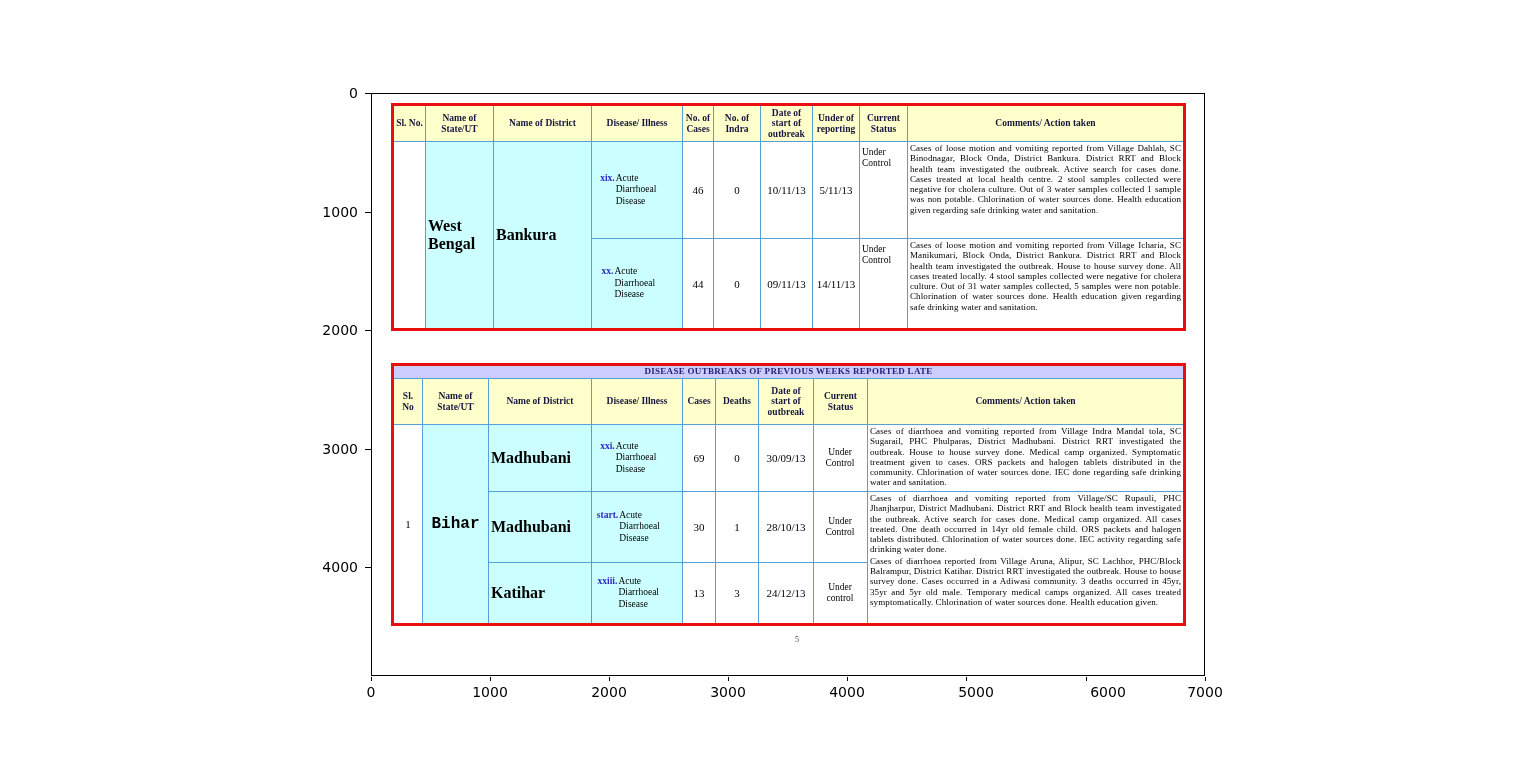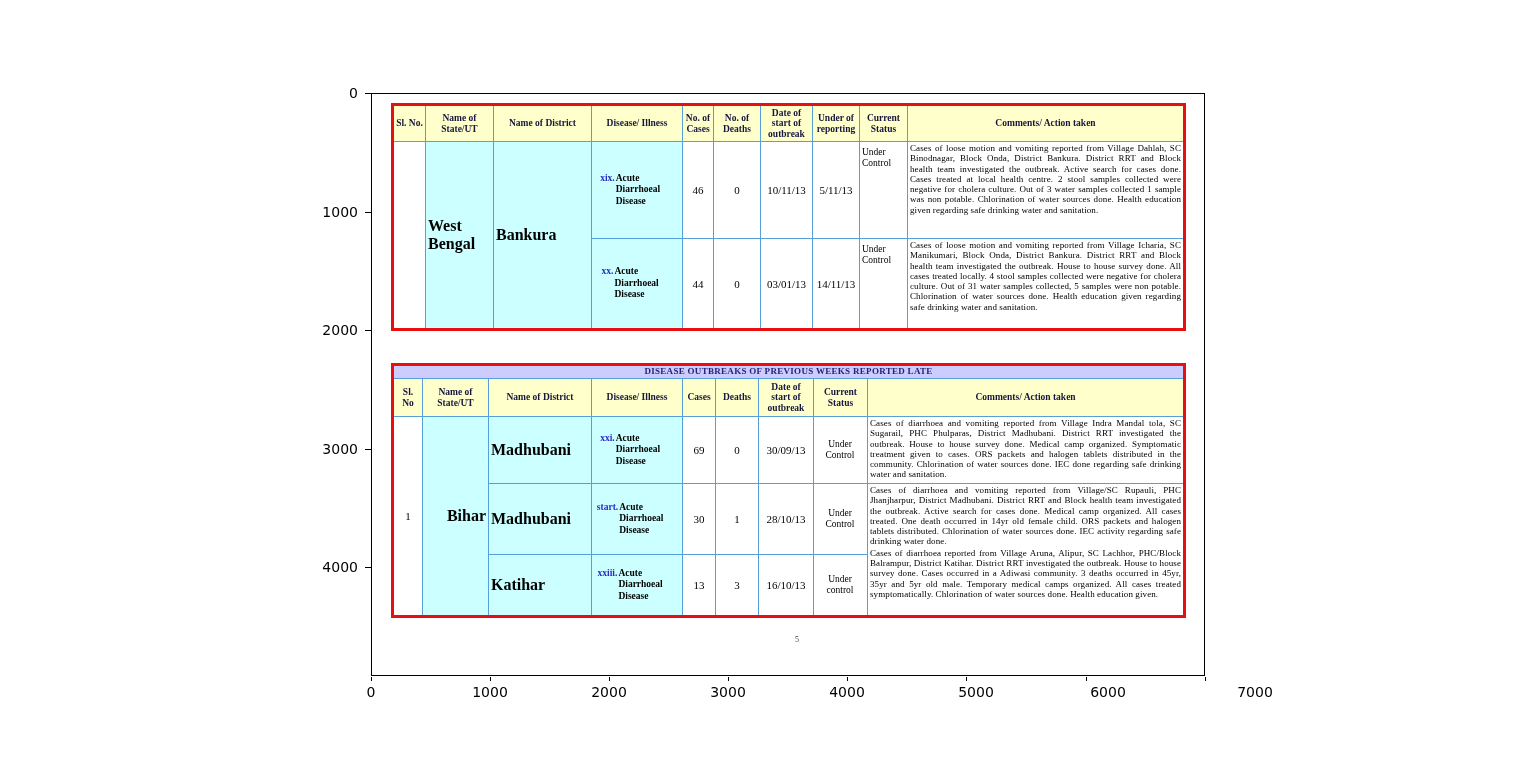--- a/index.html
+++ b/index.html
@@ -26,27 +26,27 @@
   .doc-table td { border:1px solid #56a0da; overflow:hidden; box-sizing:border-box;
                   padding:1px 2px; }
   .hcell { background:#ffffcc; font-weight:bold; font-size:9.5px; color:#16163f;
            text-align:center; vertical-align:middle; line-height:1.12; }
   .banner-cell { background:#ccccff !important; color:#23237a; font-weight:bold;
                  font-size:9px; text-align:center; vertical-align:middle;
                  padding:0 !important; line-height:1.1; letter-spacing:.3px; }
   .cyan { background:#ccffff; }
   .place { font-weight:bold; font-size:16px; vertical-align:middle;
            padding-left:4px; line-height:1.15; }
-  .center-place { text-align:right; padding-left:0; }
+  .center-place { text-align:center; padding-left:0;font-family:Liberation Mono, monospace; }
   .numcell { font-size:11px; text-align:center; vertical-align:middle; }
   .disease-cell { vertical-align:middle; }
   .disease-flex { display:flex; justify-content:center; gap:1px; font-size:9.5px;
                   line-height:1.2; }
   .roman { color:#2a2ac9; font-weight:bold; flex:none; }
-  .dname { font-weight:bold; width:58px; }
+  .dname { font-weight:normal; width:58px; }
   .status-cell { font-size:9.5px; line-height:1.2; padding-left:4px; }
   .t1 .status-cell { vertical-align:top; padding-top:5px; }
   .t2 .status-cell { vertical-align:middle; text-align:center; padding-left:1px; }
   .comments-cell { font-size:9px; line-height:10.3px; text-align:justify;
                    vertical-align:top; padding:2px 3px; letter-spacing:.1px; }
   .comments-cell p { margin:0 0 1px 0; }
 
   .page-number { position:absolute; left:795px; top:635px; font-size:8px; color:#444; }
 </style>
 </head>
@@ -75,21 +75,21 @@
   <div class="xtick-mark" style="left:966px"></div>
   <div class="xtick-mark" style="left:1086px"></div>
   <div class="xtick-mark" style="left:1205px"></div>
   <div class="xtick-label" style="left:371px">0</div>
   <div class="xtick-label" style="left:490px">1000</div>
   <div class="xtick-label" style="left:609px">2000</div>
   <div class="xtick-label" style="left:728px">3000</div>
   <div class="xtick-label" style="left:847px">4000</div>
   <div class="xtick-label" style="left:976px">5000</div>
   <div class="xtick-label" style="left:1108px">6000</div>
-  <div class="xtick-label" style="left:1255px">7000</div>
+  <div class="xtick-label" style="left:1205px">7000</div>
 
   <table class="doc-table t1">
     <colgroup>
       <col style="width:33px">
         <col style="width:68px">
         <col style="width:98px">
       <col style="width:91px">
         <col style="width:31px">
         <col style="width:47px">
       <col style="width:52px">
@@ -97,21 +97,21 @@
         <col style="width:48px">
       <col style="width:277px">
     </colgroup>
     <tbody>
         <tr style="height:37px">
       <td class="hcell">Sl. No.</td>
       <td class="hcell">Name of State/UT</td>
       <td class="hcell">Name of District</td>
       <td class="hcell">Disease/ Illness</td>
       <td class="hcell">No. of Cases</td>
-      <td class="hcell">No. of Deaths</td>
+      <td class="hcell">No. of Indra</td>
       <td class="hcell">Date of start of outbreak</td>
       <td class="hcell">Under of reporting</td>
       <td class="hcell">Current Status</td>
       <td class="hcell">Comments/ Action taken</td>
     </tr>
     <tr style="height:97px">
       <td rowspan="2"></td>
       <td rowspan="2" class="cyan place">West Bengal</td>
       <td rowspan="2" class="cyan place">Bankura</td>
       <td class="cyan disease-cell">
@@ -129,21 +129,21 @@
     </tr>
     <tr style="height:91px">
       <td class="cyan disease-cell">
         <div class="disease-flex">
           <span class="roman">xx.</span>
           <span class="dname">Acute Diarrhoeal Disease</span>
         </div>
       </td>
       <td class="numcell">44</td>
       <td class="numcell">0</td>
-      <td class="numcell">03/01/13</td>
+      <td class="numcell">09/11/13</td>
       <td class="numcell">14/11/13</td>
       <td class="status-cell">Under Control</td>
       <td class="comments-cell">Cases of loose motion and vomiting reported from Village Icharia, SC Manikumari, Block Onda, District Bankura. District RRT and Block health team investigated the outbreak. House to house survey done. All cases treated locally. 4 stool samples collected were negative for cholera culture. Out of 31 water samples collected, 5 samples were non potable. Chlorination of water sources done. Health education given regarding safe drinking water and sanitation.</td>
     </tr>
   </tbody>
     </table>
 
   <table class="doc-table t2">
     <colgroup>
       <col style="width:30px">
@@ -153,21 +153,21 @@
         <col style="width:33px">
         <col style="width:43px">
       <col style="width:55px">
         <col style="width:54px">
         <col style="width:317px">
     </colgroup>
     <tbody>
         <tr style="height:14px">
       <td colspan="9" class="banner-cell">DISEASE OUTBREAKS OF PREVIOUS WEEKS REPORTED LATE</td>
     </tr>
-    <tr style="height:38px">
+    <tr style="height:46px">
       <td class="hcell">Sl. No</td>
       <td class="hcell">Name of State/UT</td>
       <td class="hcell">Name of District</td>
       <td class="hcell">Disease/ Illness</td>
       <td class="hcell">Cases</td>
       <td class="hcell">Deaths</td>
       <td class="hcell">Date of start of outbreak</td>
       <td class="hcell">Current Status</td>
       <td class="hcell">Comments/ Action taken</td>
     </tr>
@@ -207,21 +207,21 @@
     <tr style="height:62px">
       <td class="cyan place">Katihar</td>
       <td class="cyan disease-cell">
         <div class="disease-flex">
           <span class="roman">xxiii.</span>
           <span class="dname">Acute Diarrhoeal Disease</span>
         </div>
       </td>
       <td class="numcell">13</td>
       <td class="numcell">3</td>
-      <td class="numcell">16/10/13</td>
+      <td class="numcell">24/12/13</td>
       <td class="status-cell">Under control</td>
     </tr>
   </tbody>
     </table>
 
   <div class="page-number">5</div>
 
 </div>
 
 </body></html>

